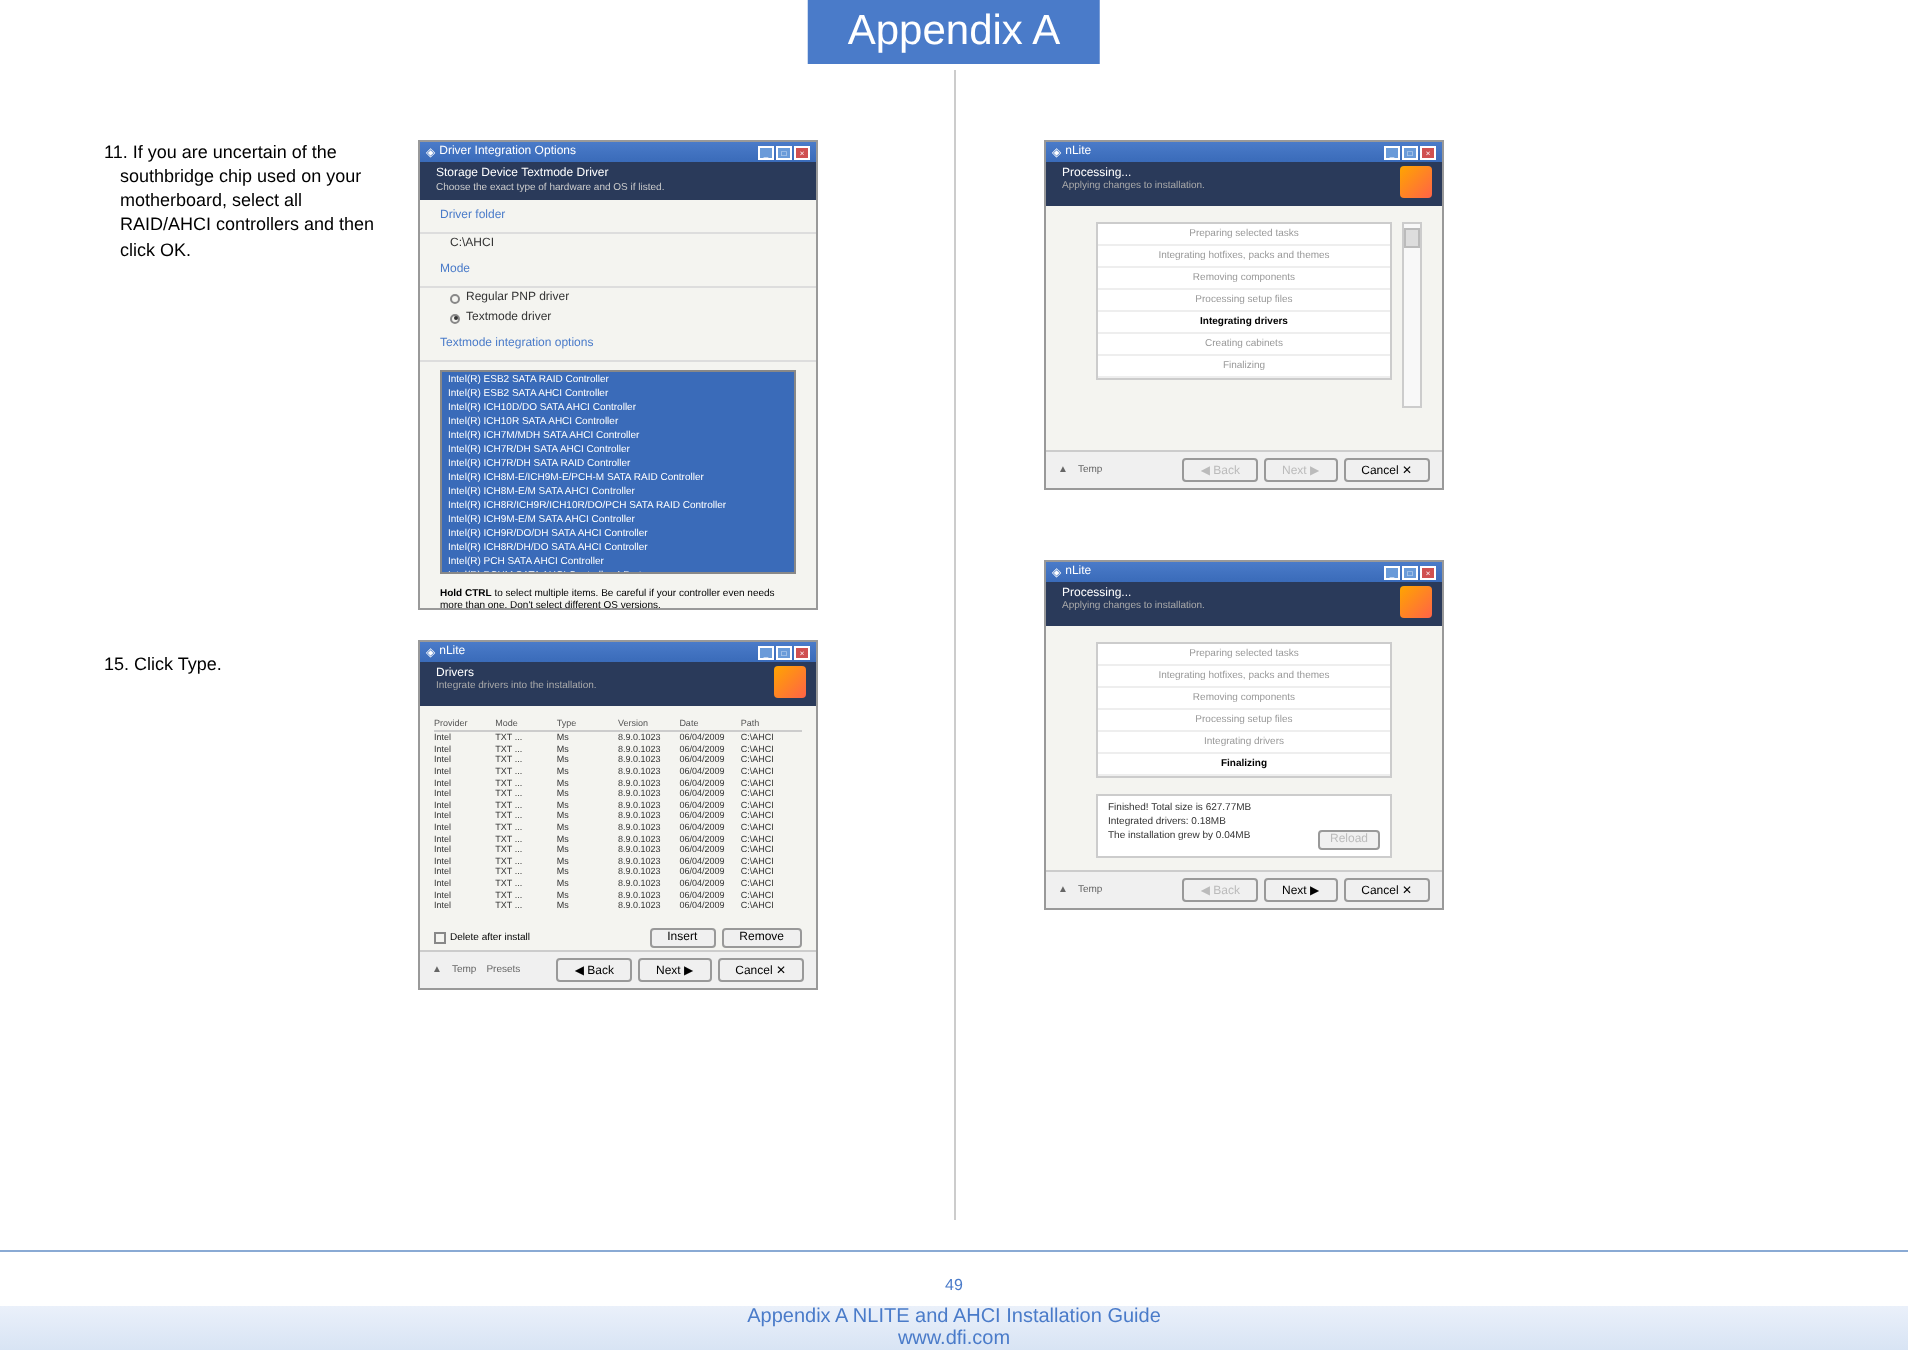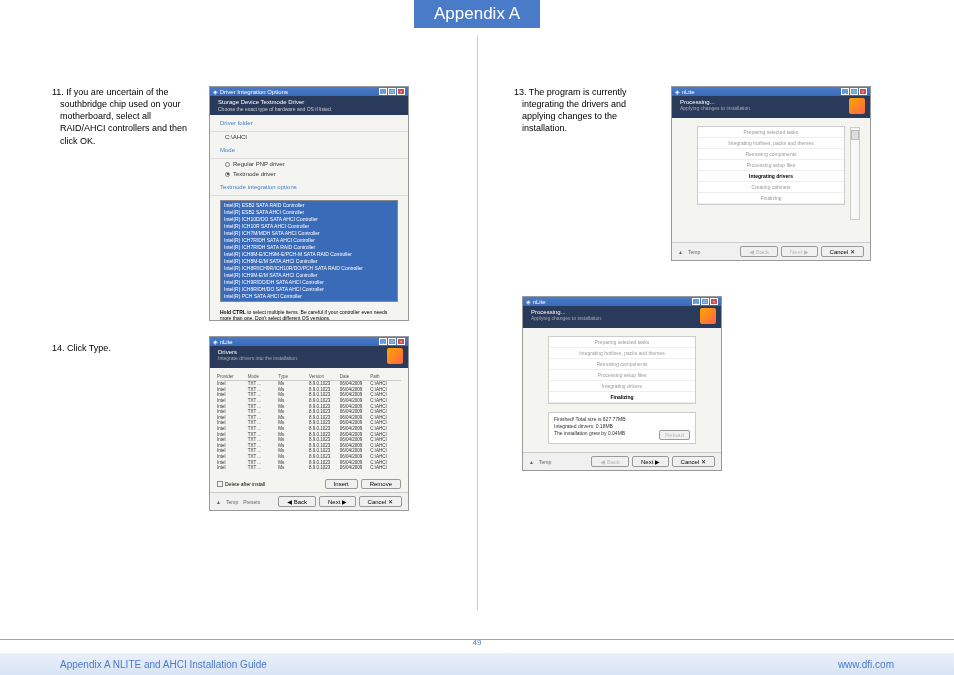--- a/index.html
+++ b/index.html
@@ -1,20 +1,20 @@
 <!DOCTYPE html>
 <html><head>
 <meta charset="utf-8">
 <style>
 * { margin: 0; padding: 0; box-sizing: border-box; }
 body { width: 954px; height: 675px; background: #fff; font-family: Arial, sans-serif; position: relative; overflow: hidden; }
 
-.header-tab { position: absolute; left: 50%; transform: translateX(-50%); top: 0; background: #4a7bc9; color: #fff; padding: 4px 20px; font-size: 17px; }
-
-.content { position: absolute; top: 76px; left: 0; right: 0; display: flex; }
+.header-tab { position: absolute; left: 50%; transform: translateX(-50%); top: 0; background: #4a7bc9; color: #fff; padding: 4px 20px; font-size: 21px; }
+
+.content { position: absolute; top: 60px; left: 0; right: 0; display: flex; }
 .col { flex: 1; padding: 10px 10px 10px 60px; }
 .col-right { padding: 10px 20px 10px 40px; }
 
 .step { display: flex; gap: 14px; margin-bottom: 15px; }
 .step-text { width: 135px; font-size: 9px; line-height: 1.35; color: #000; }
 .step-num { white-space: nowrap; margin-left: -8px; font-size: 9px; }
 .step-text span { display: inline; }
 
 .shot { border: 1px solid #999; background: #eee; font-size: 5px; overflow: hidden; }
 
@@ -53,22 +53,22 @@
 
 .shot13, .shot14 { width: 200px; height: 175px; background: #f4f4f0; position: relative; }
 .progress-panel { margin: 8px 25px; background: #fff; border: 1px solid #ccc; }
 .prog-row { padding: 2px 5px; font-size: 5px; text-align: center; border-bottom: 1px solid #eee; color: #999; }
 .prog-row.active { font-weight: bold; color: #000; }
 .scroll-track { position: absolute; right: 10px; top: 40px; bottom: 40px; width: 10px; border: 1px solid #ccc; background: #f8f8f8; }
 .scroll-thumb { background: #ddd; width: 100%; height: 10px; border: 1px solid #bbb; margin-top: 2px; }
 .result-box { margin: 5px 25px; background: #fff; border: 1px solid #ccc; padding: 3px 5px; font-size: 5px; color: #333; line-height: 1.4; }
 
 .page-divider { position: absolute; left: 50%; top: 35px; bottom: 65px; width: 1px; background: #ccc; }
-.footer-bar { position: absolute; bottom: 0; left: 0; right: 0; height: 36px; border-top: 1px solid #8aaad4; }
-.footer-inner { position: absolute; bottom: 0; left: 0; right: 0; height: 22px; background: linear-gradient(#eaf0fa, #d8e4f4); display: flex; justify-content: space-between; align-items: center; padding: 0 60px; font-size: 10px; color: #4a7bc9; }
+.footer-bar { position: absolute; bottom: 0; left: 0; right: 0; height: 50px; border-top: 1px solid #8aaad4; }
+.footer-inner { position: absolute; bottom: 0; left: 0; right: 0; height: 22px; background: linear-gradient(#eaf0fa, #d8e4f4); display: flex; justify-content: space-between; align-items: center; padding: 0 60px; font-size: 10px; color: #4a7bc9; flex-direction: column; }
 .page-num { position: absolute; bottom: 28px; left: 50%; transform: translateX(-50%); font-size: 8px; color: #4a7bc9; }
 .step12 .step-text { margin-top: 6px; }
 </style>
 </head>
 <body>
 
 <div class="header-tab">Appendix A</div>
 
 <div class="content">
   <div class="col">
@@ -121,21 +121,21 @@
             <div class="row">Intel(R) PCH SATA AHCI Controller</div>
             <div class="row">Intel(R) PCHM SATA AHCI Controller 4 Port</div>
           </div>
         <div class="note"><b>Hold CTRL</b><span> to select multiple items. Be careful if your controller even needs more than one. Don't select different OS versions.</span></div>
 
       </div>
     </div>
 
     <div class="step step12">
       <div class="step-text">
-        <span class="step-num">14.</span>
+        <span class="step-num">15.</span>
         <span>Click Type.</span>
       </div>
       <div class="shot shot12" style="position:relative">
         <div class="titlebar">
           <span>◈</span>
           <span>nLite</span>
           <div class="titlebar-btns">
             <div class="tb-btn">_</div>
             <div class="tb-btn">□</div>
             <div class="tb-btn" style="background:#d05050">×</div>
@@ -307,24 +307,20 @@
           </div>
         </div>
       </div>
     </div>
 
   </div>
 
   <div class="col col-right">
 
     <div class="step">
-      <div class="step-text">
-        <span class="step-num">13.</span>
-        <span>The program is currently integrating the drivers and applying changes to the installation.</span>
-      </div>
       <div class="shot shot13">
         <div class="titlebar">
           <span>◈</span>
           <span>nLite</span>
           <div class="titlebar-btns">
             <div class="tb-btn">_</div>
             <div class="tb-btn">□</div>
             <div class="tb-btn" style="background:#d05050">×</div>
           </div>
         </div>

